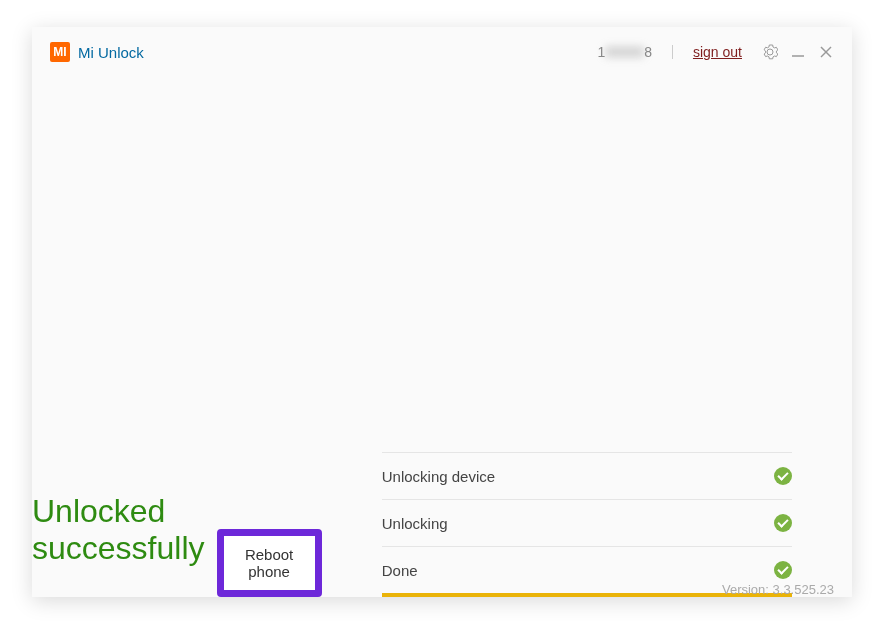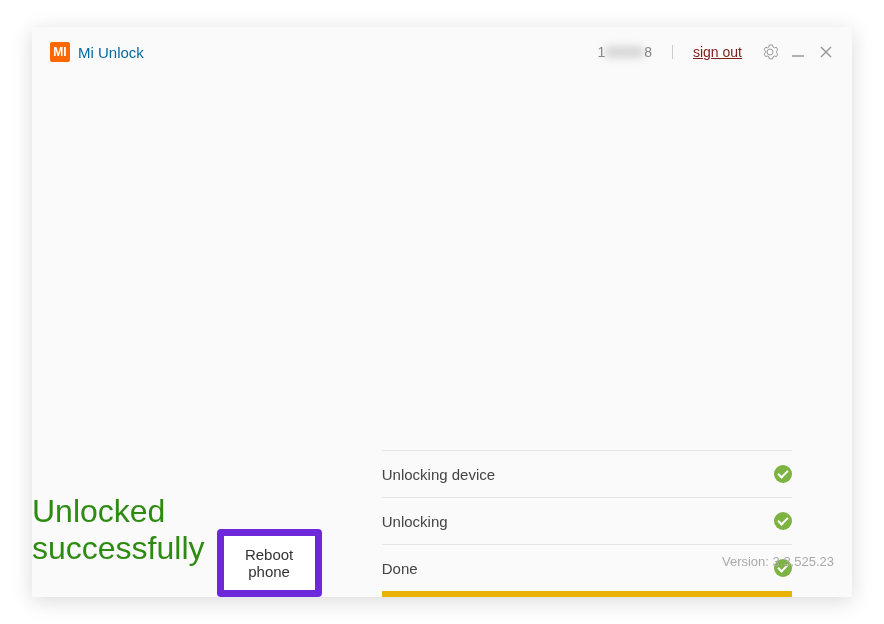--- a/index.html
+++ b/index.html
@@ -128,21 +128,21 @@
     .step-row {
       display: flex;
       align-items: center;
       justify-content: space-between;
       padding: 14px 0;
       border-top: 1px solid #e5e5e5;
       font-size: 15px;
       color: #444;
     }
     .step-row:last-child {
-      border-bottom: 6px solid #eab308;
+      border-bottom: 4px solid #eab308;
     }
     .check-icon {
       width: 18px;
       height: 18px;
       background: #7cb342;
       border-radius: 50%;
       display: flex;
       align-items: center;
       justify-content: center;
     }
@@ -150,21 +150,21 @@
       content: "";
       width: 4px;
       height: 8px;
       border: solid #fff;
       border-width: 0 2px 2px 0;
       transform: rotate(45deg);
       margin-top: -2px;
     }
     .version {
       position: absolute;
-      bottom: 28px;
+      bottom: 0;
       right: 18px;
       color: #aaa;
       font-size: 13px;
     }
   </style>
 </head>
 <body>
 
 <div class="window">
 

